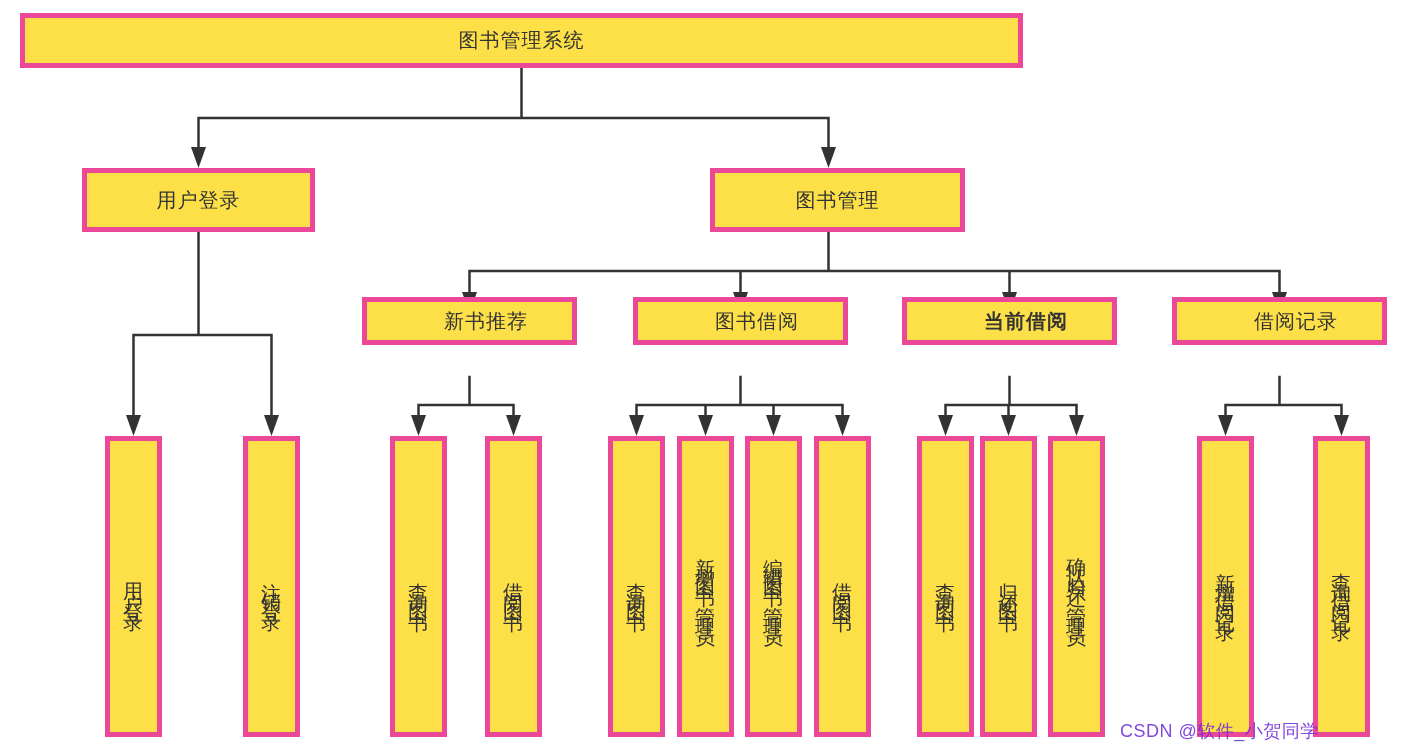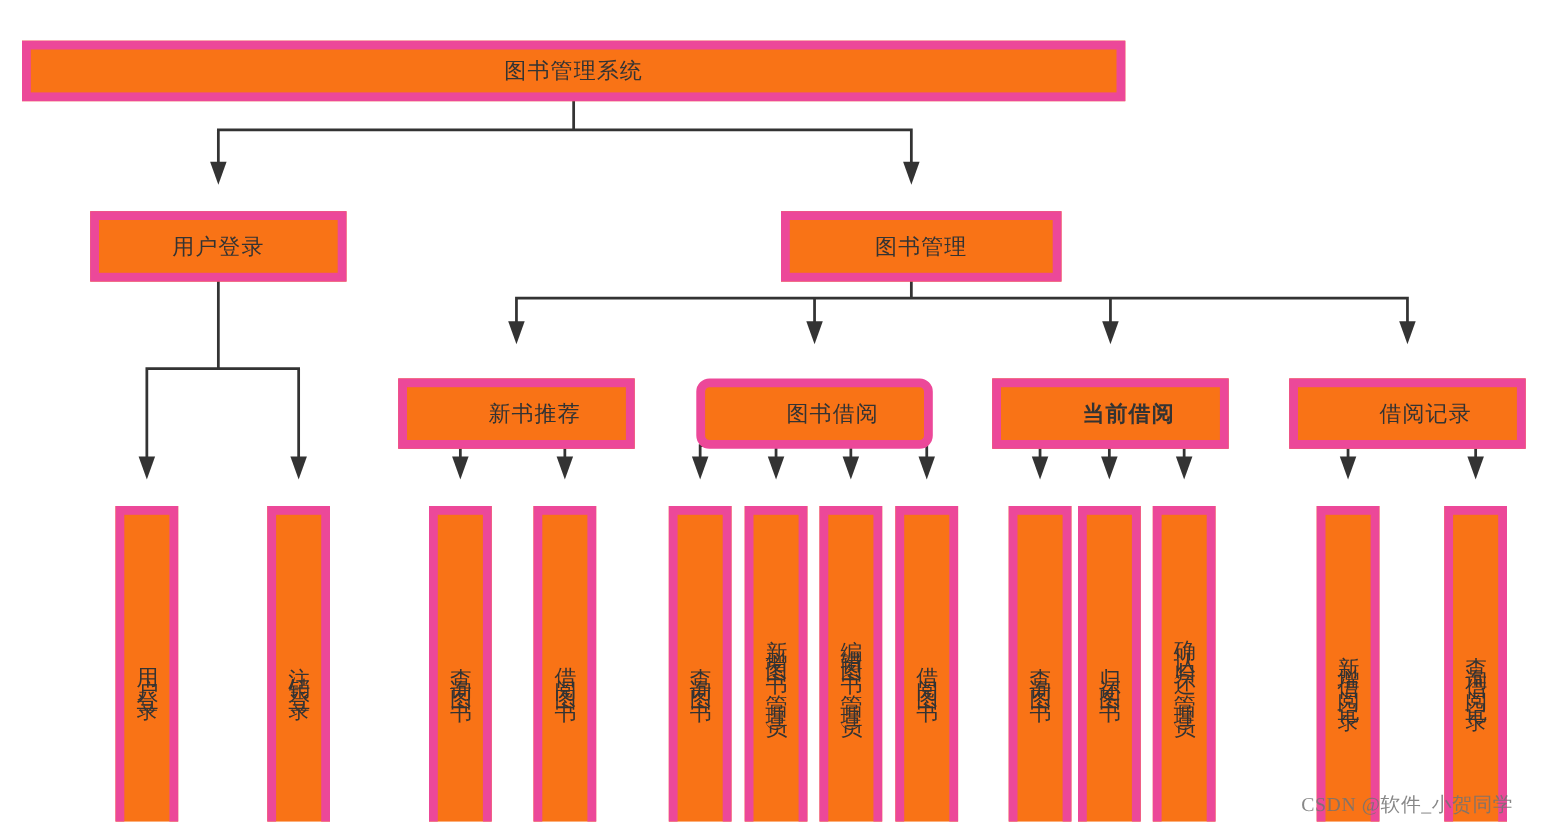--- a/index.html
+++ b/index.html
@@ -24,52 +24,50 @@
   .wire {
     stroke: #333333;
     stroke-width: 2.5;
     fill: none;
     stroke-linecap: square;
   }
   .ahead { fill: #333333; }
   .box {
     position: absolute;
     box-sizing: border-box;
-    border: 8px solid #ec4899;
-    background: #f97316;
+    border: 5px solid #ec4899;
+    background: #fde047;
     color: #333333;
     display: flex;
     align-items: center;
     justify-content: center;
     font-size: 20px;
     letter-spacing: 1px;
     text-align: center;
-    margin-top: 24px;
   }
   .root  { left: 20px;  top: 13px;  width: 1003px; height: 55px; }
   .lvl2a { left: 82px;  top: 168px; width: 233px;  height: 64px; }
   .lvl2b { left: 710px; top: 168px; width: 255px;  height: 64px; }
-  .lvl3  { top: 320px; width: 215px; height: 64px; padding-left: 33px; }
+  .lvl3  { top: 297px; width: 215px; height: 48px; padding-left: 33px; }
   .leaf  { top: 436px; width: 57px;  height: 301px; }
   .leaf .vtxt {
     writing-mode: vertical-rl;
     letter-spacing: 10px;
     line-height: 1;
   }
   .watermark {
     position: absolute;
-    left: 1183px;
+    left: 1120px;
     top: 719px;
     font-size: 18px;
-    color: #737373;
+    color: #6d28d9;
     opacity: 0.85;
     white-space: nowrap;
     z-index: 5;
     letter-spacing: 0.5px;
-    font-family: Liberation Serif, serif;
   }
 </style>
 </head>
 <body>
 
 <div class="stage">
 
   <svg class="wires" viewBox="0 0 1405 747" xmlns="http://www.w3.org/2000/svg">
     <defs>
       <g id="ah">
@@ -113,21 +111,21 @@
   <div class="box lvl2a">
     <span>用户登录</span>
   </div>
   <div class="box lvl2b">
     <span>图书管理</span>
   </div>
 
   <div class="box lvl3" style="left:362px;">
     <span>新书推荐</span>
   </div>
-  <div class="box lvl3" style="left:633px;border-radius:12px;">
+  <div class="box lvl3" style="left:633px;">
     <span>图书借阅</span>
   </div>
   <div class="box lvl3" style="left:902px;font-weight:bold;">
     <span>当前借阅</span>
   </div>
   <div class="box lvl3" style="left:1172px;">
     <span>借阅记录</span>
   </div>
 
   <div class="box leaf" style="left:105px;">

